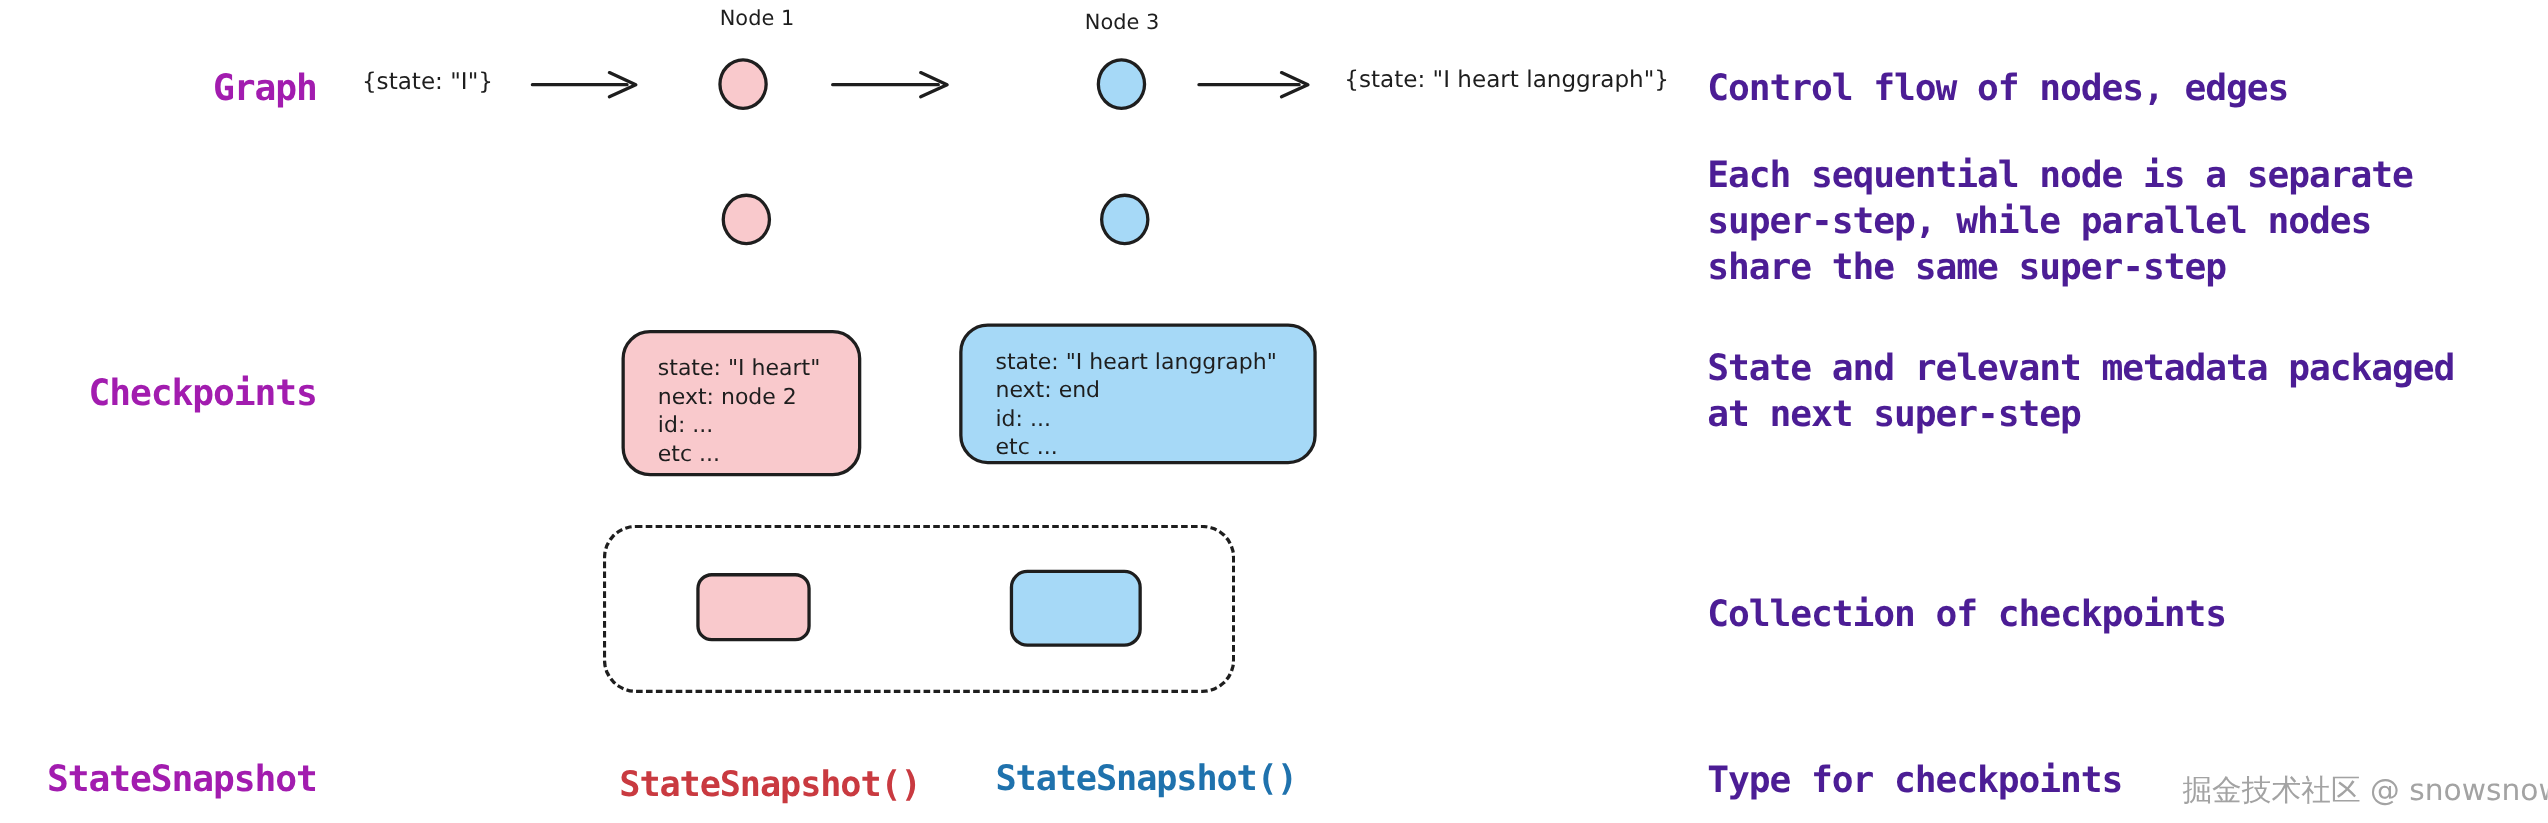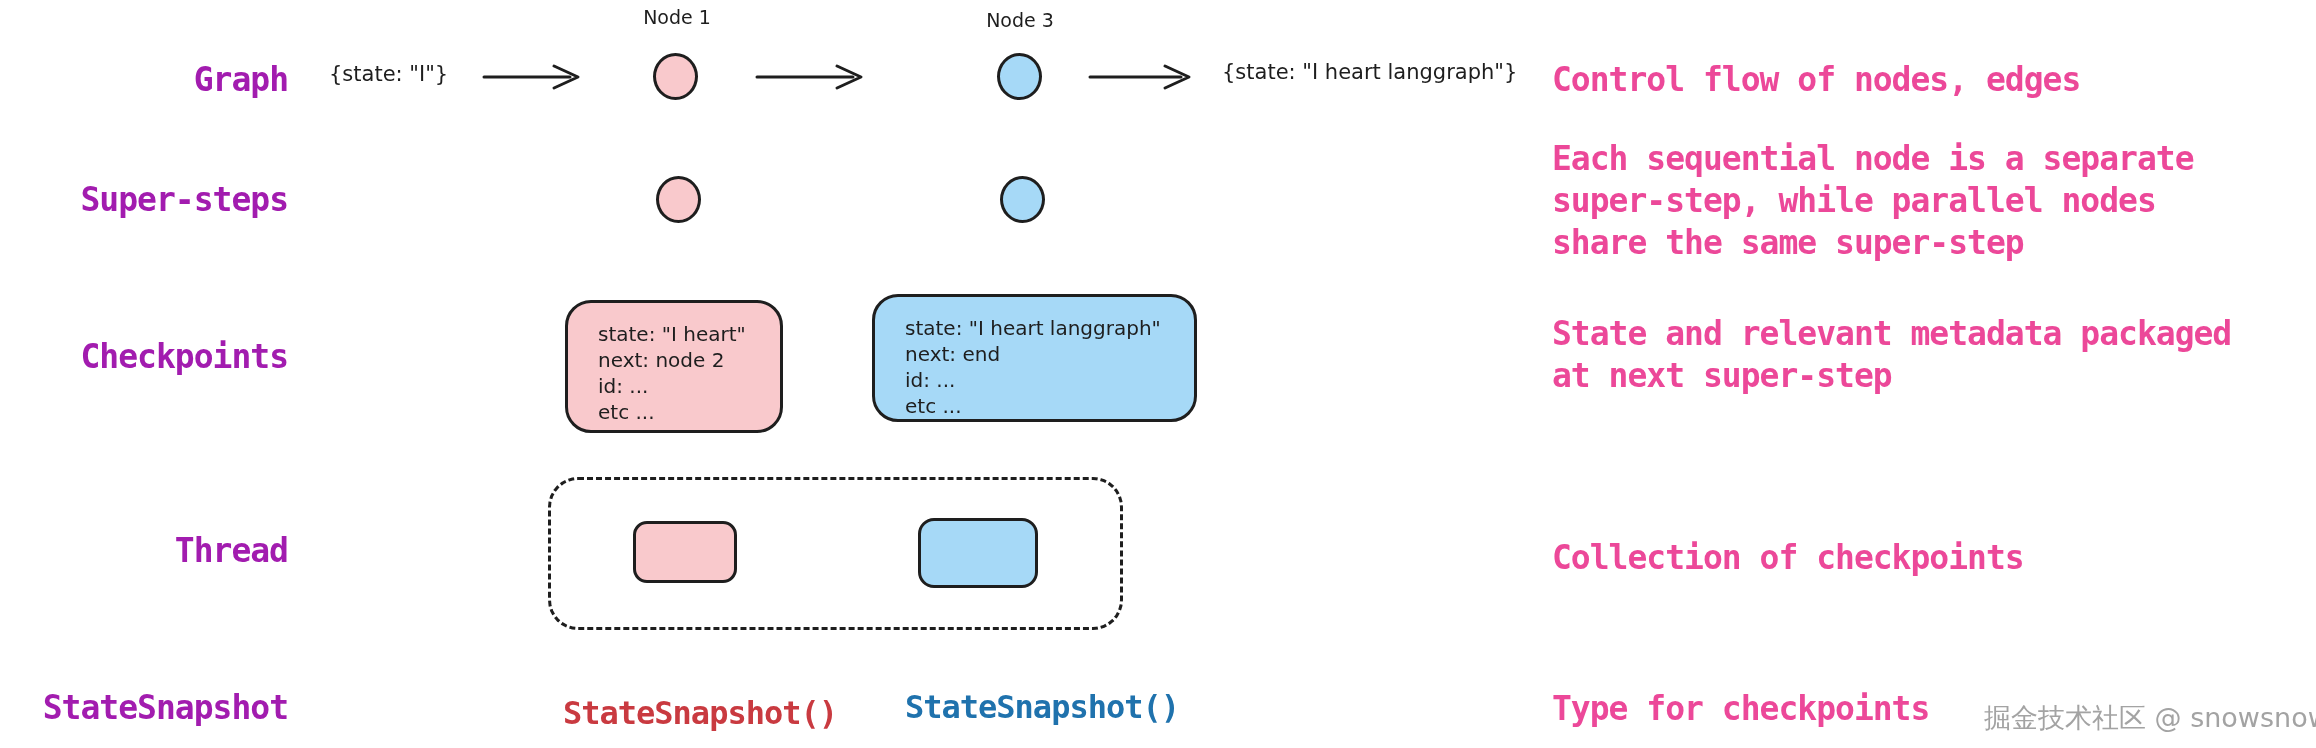--- a/index.html
+++ b/index.html
@@ -5,21 +5,21 @@
   html,body{margin:0;padding:0;background:#ffffff;}
   body{width:2316px;height:748px;position:relative;overflow:hidden;
        font-family:"DejaVu Sans Mono", monospace;}
   .canvas{position:absolute;inset:0;}
 
   
   .mono-label{position:absolute;left:0;width:288px;text-align:right;
     font-family:"DejaVu Sans Mono", monospace;font-weight:700;font-size:33px;
     letter-spacing:-1px;color:#a21caf;white-space:nowrap;}
   .desc{position:absolute;left:1552px;font-family:"DejaVu Sans Mono", monospace;
-    font-weight:700;font-size:33px;letter-spacing:-1px;color:#ec4899;
+    font-weight:700;font-size:33px;letter-spacing:-1px;color:#4c1d95;
     white-space:nowrap;}
 
   
   .hand{position:absolute;font-family:"DejaVu Sans", sans-serif;
     font-size:21px;color:#1e1e1e;white-space:nowrap;}
   .hand.small{font-size:19px;}
 
   
   .node-circle{position:absolute;width:45px;height:47px;border-radius:50%;
     border:3px solid #1e1e1e;box-sizing:border-box;}
@@ -48,23 +48,21 @@
   .watermark{position:absolute;left:1984px;top:700px;
     font-family:"DejaVu Sans", sans-serif;font-size:27px;color:#a3a3a3;
     text-shadow:2px 2px 0 #ffffff;white-space:nowrap;}
 </style>
 </head>
 <body>
 
 <div class="canvas">
 
   <div class="mono-label" style="top:60px">Graph</div>
-  <div class="mono-label" style="top:180px">Super-steps</div>
   <div class="mono-label" style="top:337px">Checkpoints</div>
-  <div class="mono-label" style="top:531px">Thread</div>
   <div class="mono-label" style="top:688px">StateSnapshot</div>
 
   <div class="desc" style="top:60px">Control flow of nodes, edges</div>
 
   <div class="desc" style="top:139px">Each sequential node is a separate</div>
   <div class="desc" style="top:181px">super-step, while parallel nodes</div>
   <div class="desc" style="top:223px">share the same super-step</div>
 
   <div class="desc" style="top:314px">State and relevant metadata packaged</div>
   <div class="desc" style="top:356px">at next super-step</div>
@@ -73,21 +71,21 @@
 
   <div class="desc" style="top:689px">Type for checkpoints</div>
 
   <div class="hand" style="left:329px;top:62px">{state: "I"}</div>
 
   <svg class="arrow" style="left:482px;top:63px" width="100" height="28">
     <line x1="2" y1="14" x2="88" y2="14" stroke="#1e1e1e" stroke-width="3" stroke-linecap="round"></line>
     <polyline points="72,3 96,14 72,25" fill="none" stroke="#1e1e1e" stroke-width="3" stroke-linecap="round" stroke-linejoin="round"></polyline>
   </svg>
 
-  <div class="hand small" style="left:632px;top:6px;width:90px;text-align:center">Node 1</div>
+  <div class="hand small" style="left:632px;top:6px;width:90px;text-align:right">Node 1</div>
   <div class="node-circle fill-pink" style="left:653px;top:53px"></div>
 
   <svg class="arrow" style="left:755px;top:63px" width="110" height="28">
     <line x1="2" y1="14" x2="98" y2="14" stroke="#1e1e1e" stroke-width="3" stroke-linecap="round"></line>
     <polyline points="82,3 106,14 82,25" fill="none" stroke="#1e1e1e" stroke-width="3" stroke-linecap="round" stroke-linejoin="round"></polyline>
   </svg>
 
   <div class="hand small" style="left:975px;top:9px;width:90px;text-align:center">Node 3</div>
   <div class="node-circle fill-blue" style="left:997px;top:53px"></div>
 

